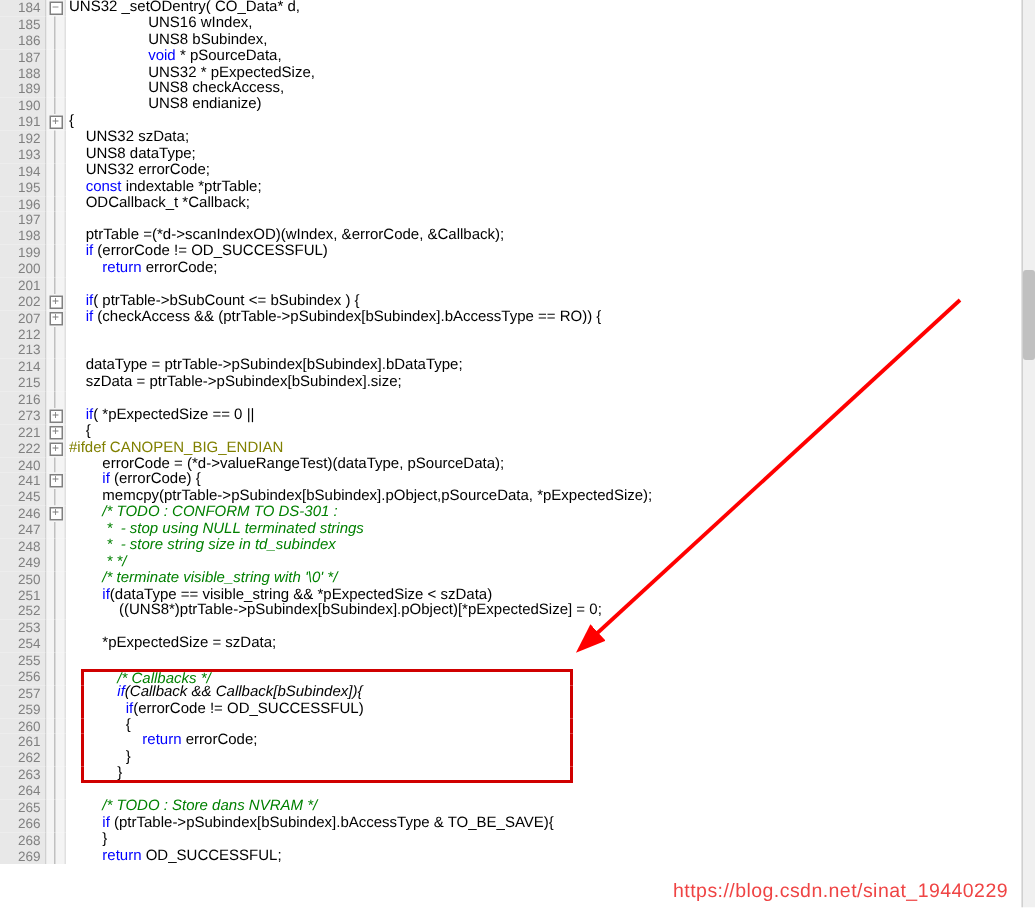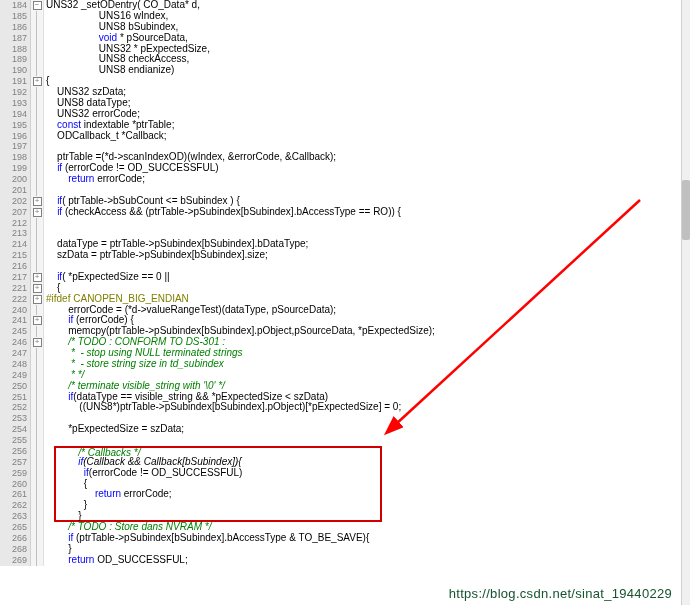--- a/index.html
+++ b/index.html
@@ -87,21 +87,21 @@
   }
   .boxed-left { border-left: 2px solid #d00000; }
   .boxed-right { border-right: 2px solid #d00000; }
   .arrow {
     position: absolute;
     pointer-events: none;
   }
   .watermark {
     position: absolute;
     right: 18px; bottom: 4px;
-    color: #14532d;
+    color: #ef4444;
     font-size: 13px;
     font-family: sans-serif;
     letter-spacing: 0.3px;
   }
 </style>
 </head>
 <body>
 
 <div class="editor" id="editor">
     <div class="row"><div class="gutter">184</div><div class="fold"><span class="fold-marker">−</span></div><div class="code"><span>UNS32 _setODentry( CO_Data* d,</span></div></div>
@@ -122,21 +122,21 @@
     <div class="row"><div class="gutter">199</div><div class="fold fold-line"></div><div class="code"><span>    </span><span class="kw">if</span><span> (errorCode != OD_SUCCESSFUL)</span></div></div>
     <div class="row"><div class="gutter">200</div><div class="fold fold-line"></div><div class="code"><span>        </span><span class="kw">return</span><span> errorCode;</span></div></div>
     <div class="row"><div class="gutter">201</div><div class="fold fold-line"></div><div class="code"></div></div>
     <div class="row"><div class="gutter">202</div><div class="fold"><span class="fold-marker">+</span></div><div class="code"><span>    </span><span class="kw">if</span><span>( ptrTable-&gt;bSubCount &lt;= bSubindex ) {</span></div></div>
     <div class="row"><div class="gutter">207</div><div class="fold"><span class="fold-marker">+</span></div><div class="code"><span>    </span><span class="kw">if</span><span> (checkAccess &amp;&amp; (ptrTable-&gt;pSubindex[bSubindex].bAccessType == RO)) {</span></div></div>
     <div class="row"><div class="gutter">212</div><div class="fold fold-line"></div><div class="code"></div></div>
     <div class="row"><div class="gutter">213</div><div class="fold fold-line"></div><div class="code"></div></div>
     <div class="row"><div class="gutter">214</div><div class="fold fold-line"></div><div class="code"><span>    dataType = ptrTable-&gt;pSubindex[bSubindex].bDataType;</span></div></div>
     <div class="row"><div class="gutter">215</div><div class="fold fold-line"></div><div class="code"><span>    szData = ptrTable-&gt;pSubindex[bSubindex].size;</span></div></div>
     <div class="row"><div class="gutter">216</div><div class="fold fold-line"></div><div class="code"></div></div>
-    <div class="row"><div class="gutter">217</div><div class="fold"><span class="fold-marker">+</span></div><div class="code"><span>    </span><span class="kw">if</span><span>( *pExpectedSize == </span><span class="num">0</span><span> ||</span></div></div>
+    <div class="row"><div class="gutter">273</div><div class="fold"><span class="fold-marker">+</span></div><div class="code"><span>    </span><span class="kw">if</span><span>( *pExpectedSize == </span><span class="num">0</span><span> ||</span></div></div>
     <div class="row"><div class="gutter">221</div><div class="fold"><span class="fold-marker">+</span></div><div class="code"><span>    {</span></div></div>
     <div class="row"><div class="gutter">222</div><div class="fold"><span class="fold-marker">+</span></div><div class="code"><span class="pp">#ifdef CANOPEN_BIG_ENDIAN</span></div></div>
     <div class="row"><div class="gutter">240</div><div class="fold fold-line"></div><div class="code"><span>        errorCode = (*d-&gt;valueRangeTest)(dataType, pSourceData);</span></div></div>
     <div class="row"><div class="gutter">241</div><div class="fold"><span class="fold-marker">+</span></div><div class="code"><span>        </span><span class="kw">if</span><span> (errorCode) {</span></div></div>
     <div class="row"><div class="gutter">245</div><div class="fold fold-line"></div><div class="code"><span>        memcpy(ptrTable-&gt;pSubindex[bSubindex].pObject,pSourceData, *pExpectedSize);</span></div></div>
     <div class="row"><div class="gutter">246</div><div class="fold"><span class="fold-marker">+</span></div><div class="code"><span>        </span><span class="cm">/* TODO : CONFORM TO DS-301 :</span></div></div>
     <div class="row"><div class="gutter">247</div><div class="fold fold-line"></div><div class="code"><span class="cm">         *  - stop using NULL terminated strings</span></div></div>
     <div class="row"><div class="gutter">248</div><div class="fold fold-line"></div><div class="code"><span class="cm">         *  - store string size in td_subindex</span></div></div>
     <div class="row"><div class="gutter">249</div><div class="fold fold-line"></div><div class="code"><span class="cm">         * */</span></div></div>
     <div class="row"><div class="gutter">250</div><div class="fold fold-line"></div><div class="code"><span>        </span><span class="cm">/* terminate visible_string with '\0' */</span></div></div>
@@ -145,20 +145,21 @@
     <div class="row"><div class="gutter">253</div><div class="fold fold-line"></div><div class="code"></div></div>
     <div class="row"><div class="gutter">254</div><div class="fold fold-line"></div><div class="code"><span>        *pExpectedSize = szData;</span></div></div>
     <div class="row"><div class="gutter">255</div><div class="fold fold-line"></div><div class="code"></div></div>
     <div class="row"><div class="gutter">256</div><div class="fold fold-line"></div><div class="code boxed-left boxed-right" style="margin-left: 10px; padding-left: 0px; border-left: 2px solid rgb(208, 0, 0); border-right: 2px solid rgb(208, 0, 0); margin-right: 300px; border-top: 2px solid rgb(208, 0, 0);"><span>        </span><span class="cm">/* Callbacks */</span></div></div>
     <div class="row"><div class="gutter">257</div><div class="fold fold-line"></div><div class="code boxed-left boxed-right" style="margin-left: 10px; padding-left: 0px; border-left: 2px solid rgb(208, 0, 0); border-right: 2px solid rgb(208, 0, 0); margin-right: 300px; font-style: italic;"><span>        </span><span class="kw">if</span><span>(Callback &amp;&amp; Callback[bSubindex]){</span></div></div>
     <div class="row"><div class="gutter">259</div><div class="fold fold-line"></div><div class="code boxed-left boxed-right" style="margin-left: 10px; padding-left: 0px; border-left: 2px solid rgb(208, 0, 0); border-right: 2px solid rgb(208, 0, 0); margin-right: 300px;"><span>          </span><span class="kw">if</span><span>(errorCode != OD_SUCCESSFUL)</span></div></div>
     <div class="row"><div class="gutter">260</div><div class="fold fold-line"></div><div class="code boxed-left boxed-right" style="margin-left: 10px; padding-left: 0px; border-left: 2px solid rgb(208, 0, 0); border-right: 2px solid rgb(208, 0, 0); margin-right: 300px;"><span>          {</span></div></div>
     <div class="row"><div class="gutter">261</div><div class="fold fold-line"></div><div class="code boxed-left boxed-right" style="margin-left: 10px; padding-left: 0px; border-left: 2px solid rgb(208, 0, 0); border-right: 2px solid rgb(208, 0, 0); margin-right: 300px;"><span>              </span><span class="kw">return</span><span> errorCode;</span></div></div>
     <div class="row"><div class="gutter">262</div><div class="fold fold-line"></div><div class="code boxed-left boxed-right" style="margin-left: 10px; padding-left: 0px; border-left: 2px solid rgb(208, 0, 0); border-right: 2px solid rgb(208, 0, 0); margin-right: 300px;"><span>          }</span></div></div>
     <div class="row"><div class="gutter">263</div><div class="fold fold-line"></div><div class="code boxed-left boxed-right" style="margin-left: 10px; padding-left: 0px; border-left: 2px solid rgb(208, 0, 0); border-right: 2px solid rgb(208, 0, 0); margin-right: 300px; border-bottom: 2px solid rgb(208, 0, 0);"><span>        }</span></div></div>
+    <div class="row"><div class="gutter">264</div><div class="fold fold-line"></div><div class="code"></div></div>
     <div class="row"><div class="gutter">265</div><div class="fold fold-line"></div><div class="code"><span>        </span><span class="cm">/* TODO : Store dans NVRAM */</span></div></div>
     <div class="row"><div class="gutter">266</div><div class="fold fold-line"></div><div class="code"><span>        </span><span class="kw">if</span><span> (ptrTable-&gt;pSubindex[bSubindex].bAccessType &amp; TO_BE_SAVE){</span></div></div>
     <div class="row"><div class="gutter">268</div><div class="fold fold-line"></div><div class="code"><span>        }</span></div></div>
     <div class="row"><div class="gutter">269</div><div class="fold fold-line"></div><div class="code"><span>        </span><span class="kw">return</span><span> OD_SUCCESSFUL;</span></div></div>
   </div>
 
 <div class="scrollbar">
   <div class="scroll-thumb"></div>
 </div>
 

